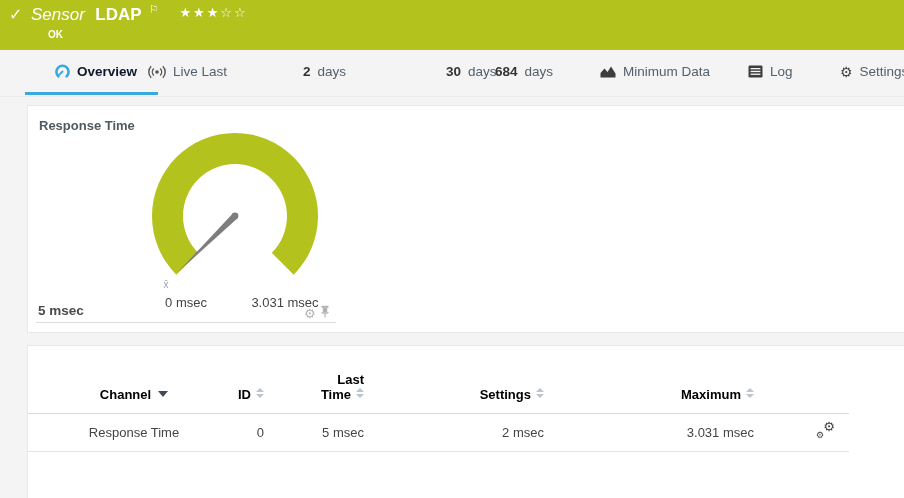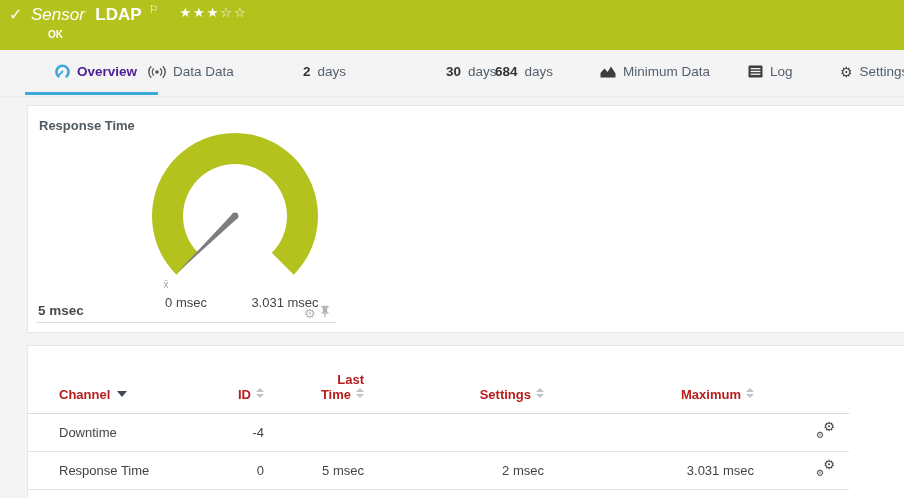--- a/index.html
+++ b/index.html
@@ -17,21 +17,21 @@
   .hdr .stars { font-family:"DejaVu Sans", sans-serif; font-size:13px; letter-spacing:2px;
                 margin-left:16px; vertical-align:3px; }
   .hdr .status { position:absolute; left:48px; top:29px; font-size:10px; font-weight:bold; }
 
   
   .tabs { position:relative; height:47px; background:#f4f4f4; border-bottom:1px solid #ececec; }
   .tab { position:absolute; top:14px; display:flex; align-items:center; gap:7px;
          font-size:13.5px; color:#54606c; cursor:pointer; white-space:nowrap; }
   .tab .num { font-weight:bold; color:#333; }
   .tab svg { display:block; }
-  .tab.active { color:#4c1d95; font-weight:bold; }
+  .tab.active { color:#0f172a; font-weight:bold; }
   .tab.active .underline { position:absolute; left:-30px; right:-21px; bottom:-16px;
                            height:3px; background:#3ba9dc; }
   .t1{left:55px} .t2{left:148px} .t3{left:303px} .t4{left:446px}
   .t5{left:495px} .t6{left:600px} .t7{left:748px} .t8{left:840px}
   .gearglyph { font-family:"DejaVu Sans", sans-serif; font-size:14px; color:#444; line-height:1; }
 
   
   .content { padding:8px 0 0 27px; }
   .panel { background:#fff; border:1px solid #e8e8e8; width:890px; position:relative; }
   .panel.gaugepanel { height:228px; }
@@ -39,24 +39,24 @@
   .panel-title { position:absolute; left:11px; top:12px; font-size:13px; font-weight:bold; color:#515a61; }
 
   .gauge-svg { position:absolute; left:102px; top:12px; }
   .gauge-footer-value { position:absolute; left:10px; top:197px; font-size:13.5px; font-weight:bold; color:#4a4a4a; }
   .gauge-cell-divider { position:absolute; left:8px; top:216px; width:300px; height:1px; background:#dcdcdc; }
   .gauge-footer-icons { position:absolute; left:276px; top:198px; display:flex; align-items:center; gap:4px; }
   .gauge-footer-icons .gearglyph { color:#b3b3b3; font-size:13px; }
 
   
   table { border-collapse:collapse; margin-top:20px; table-layout:fixed; width:821px; font-size:13px; }
-  th { font-weight:bold; color:#b91c1c; vertical-align:bottom; padding:6px 0 11px 0;
+  th { font-weight:bold; color:#000000; vertical-align:bottom; padding:6px 0 11px 0;
        border-bottom:1px solid #d9d9d9; text-align:right; white-space:nowrap; }
   td { color:#444; padding:9px 0; border-bottom:1px solid #e4e4e4; text-align:right; white-space:nowrap; }
-  th.c-channel, td.c-channel { text-align:left; padding-left:31px; }
+  th.c-channel, td.c-channel { text-align:center; padding-left:31px; }
   .c-channel{width:181px} .c-id{width:55px} .c-last{width:100px}
   .c-min{width:180px} .c-max{width:210px} .c-set{width:95px; padding-right:14px;}
   td.c-set { padding-right:14px; }
 
   .sort { display:inline-block; vertical-align:1px; margin-left:5px; }
   .sort i { display:block; width:0; height:0; border-left:4px solid transparent; border-right:4px solid transparent; }
   .sort .up { border-bottom:4px solid #bcc4cd; margin-bottom:2px; }
   .sort .dn { border-top:4px solid #bcc4cd; }
   .sorted-desc { display:inline-block; width:0; height:0; margin-left:7px; vertical-align:2px;
                  border-left:5px solid transparent; border-right:5px solid transparent;
@@ -97,21 +97,21 @@
   <div class="tab t2">
     <span>
       <svg width="18" height="14" viewBox="0 0 18 14">
         <circle cx="9" cy="7" r="1.8" fill="#555"></circle>
         <path d="M5.8 3.5 A5 5 0 0 0 5.8 10.5" fill="none" stroke="#555" stroke-width="1.4"></path>
         <path d="M3.2 1.3 A8 8 0 0 0 3.2 12.7" fill="none" stroke="#555" stroke-width="1.4"></path>
         <path d="M12.2 3.5 A5 5 0 0 1 12.2 10.5" fill="none" stroke="#555" stroke-width="1.4"></path>
         <path d="M14.8 1.3 A8 8 0 0 1 14.8 12.7" fill="none" stroke="#555" stroke-width="1.4"></path>
       </svg>
     </span>
-    <span>Data Data</span>
+    <span>Live Last</span>
   </div>
 
   <div class="tab t3">
     <span class="num">2</span>
     <span>days</span>
   </div>
 
   <div class="tab t4">
     <span class="num">30</span>
     <span>days</span>
@@ -197,30 +197,20 @@
           <th class="c-min">
             <span>Settings</span><span class="sort"><i class="up"></i><i class="dn"></i></span>
           </th>
           <th class="c-max">
             <span>Maximum</span><span class="sort"><i class="up"></i><i class="dn"></i></span>
           </th>
           <th class="c-set"></th>
         </tr>
       </thead>
       <tbody>
-        <tr>
-          <td class="c-channel">Downtime</td>
-          <td class="c-id">-4</td>
-          <td class="c-last"></td>
-          <td class="c-min"></td>
-          <td class="c-max"></td>
-          <td class="c-set">
-            <span class="gears"><span class="g1">⚙</span><span class="g2">⚙</span></span>
-          </td>
-        </tr>
         <tr>
           <td class="c-channel">Response Time</td>
           <td class="c-id">0</td>
           <td class="c-last">5 msec</td>
           <td class="c-min">2 msec</td>
           <td class="c-max">3.031 msec</td>
           <td class="c-set">
             <span class="gears"><span class="g1">⚙</span><span class="g2">⚙</span></span>
           </td>
         </tr>

